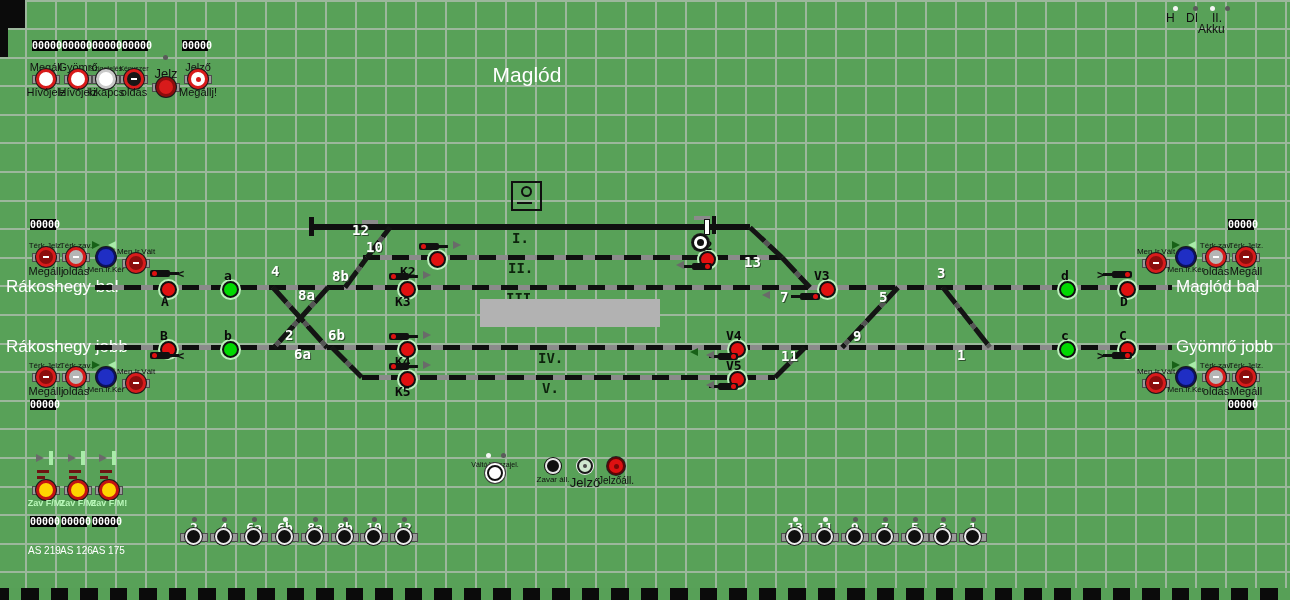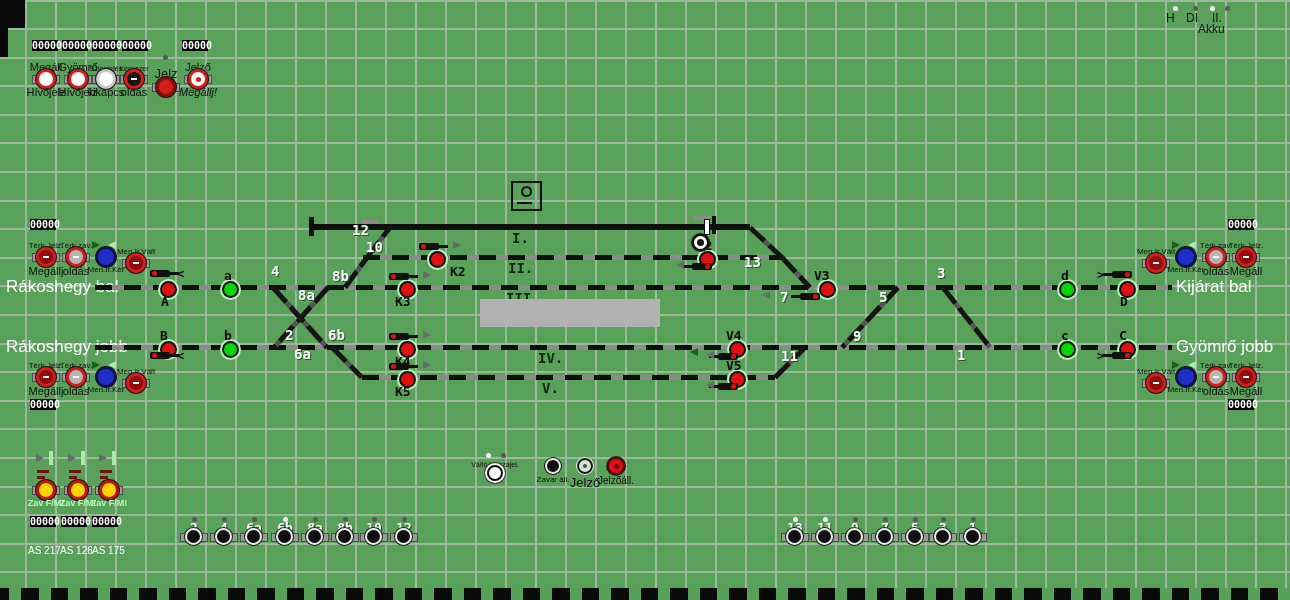--- a/index.html
+++ b/index.html
@@ -73,23 +73,24 @@
   .bld .c{position:absolute;left:8px;top:3px;width:7px;height:7px;border:2px solid #0f0f0f;border-radius:50%;}
   .bld .l{position:absolute;left:4px;bottom:5px;width:15px;height:2px;background:#0f0f0f;}
   .band{left:0;top:588px;width:1290px;height:12px;
     background:repeating-linear-gradient(90deg,#0b0b0b 0 9px,#57a057 9px 21px,#0b0b0b 21px 29.5px);}
   .cornerb{background:#0b0b0b;}
 </style>
 </head>
 <body>
 
 <div id="diagram">
+  <div class="abs title" style="left:457px;top:63px;">Maglód</div>
   <div class="abs station" style="left:6px;top:277px;">Rákoshegy bal</div>
   <div class="abs station" style="left:6px;top:337px;">Rákoshegy jobb</div>
-  <div class="abs station" style="left:1176px;top:277px;">Kijárat bal</div>
+  <div class="abs station" style="left:1176px;top:277px;">Maglód bal</div>
   <div class="abs station" style="left:1176px;top:337px;">Gyömrő jobb</div>
   <div class="abs cornerb" style="left:0;top:0;width:25px;height:28px;"></div>
   <div class="abs cornerb" style="left:0;top:28px;width:8px;height:29px;"></div>
   <div class="abs band"></div>
 <div class="abs counter" style="left: 32px; top: 40px;">00000</div>
     <div class="abs counter" style="left: 62px; top: 40px;">00000</div>
     <div class="abs counter" style="left: 92px; top: 40px;">00000</div>
     <div class="abs counter" style="left: 122px; top: 40px;">00000</div>
     <div class="abs counter" style="left: 182px; top: 40px;">00000</div>
     <div class="abs counter" style="left: 30px; top: 219px;">00000</div>
@@ -164,21 +165,21 @@
     <div class="abs sig red" style="left: 160px; top: 341px;"></div>
     <div class="abs siglabel" style="left: 160px; top: 328px;">B</div>
     <div class="abs mast" style="left: 150px; top: 352px;">
       <div class="mdot" style="left: 2px;"></div>
       <div class="arm" style="right: -9px;"></div>
     </div>
     <div class="abs glyph" style="left: 177px; top: 349px;">&lt;</div>
     <div class="abs sig green" style="left: 222px; top: 341px;"></div>
     <div class="abs siglabel" style="left: 224px; top: 328px;">b</div>
     <div class="abs sig red" style="left: 429px; top: 251px;"></div>
-    <div class="abs siglabel" style="left: 450px; top: 264px;">K2</div>
+    <div class="abs siglabel" style="left: 400px; top: 264px;">K2</div>
     <div class="abs mast" style="left: 419px; top: 243px;">
       <div class="mdot" style="left: 2px;"></div>
       <div class="arm" style="right: -9px;"></div>
     </div>
     <div class="abs tri r" style="left: 453px; top: 241px;"></div>
     <div class="abs sig red" style="left: 399px; top: 281px;"></div>
     <div class="abs siglabel" style="left: 395px; top: 294px;">K3</div>
     <div class="abs mast" style="left: 389px; top: 273px;">
       <div class="mdot" style="left: 2px;"></div>
       <div class="arm" style="right: -9px;"></div>
@@ -268,21 +269,21 @@
     <div class="abs hl" style="left: 110px; top: 86px;">oldás</div>
     <div class="abs dot unlit" style="left: 163px; top: 55px;"></div>
     <div class="abs hl" style="left: 142px; top: 66px; font-size: 13px;">Jelz</div>
     <div class="abs plate" style="left: 152px; top: 83px;"></div>
     <div class="abs btn b-redsolid" style="left: 156px; top: 77px; width: 14px; height: 14px;"></div>
     <div class="abs hl" style="left: 174px; top: 61px;">Jelző</div>
     <div class="abs plate" style="left: 184px; top: 75px;"></div>
     <div class="abs btn b-jelzo" style="left: 188px; top: 69px; width: 14px; height: 14px;">
       <div class="rdot" style="background: rgb(216, 27, 27);"></div>
     </div>
-    <div class="abs hl" style="left: 174px; top: 86px; font-style: italic;">Megállj!</div>
+    <div class="abs hl" style="left: 174px; top: 86px;">Megállj!</div>
     <div class="abs sl" style="left: 18px; top: 241px;">Térk.Jelz.</div>
     <div class="abs plate" style="left: 32px; top: 253px;"></div>
     <div class="abs btn b-red" style="left: 36px; top: 247px; width: 14px; height: 14px;">
       <div class="dash"></div>
     </div>
     <div class="abs sll" style="left: 18px; top: 265px;">Megállj</div>
     <div class="abs sl" style="left: 48px; top: 241px;">Térk.zav.</div>
     <div class="abs plate" style="left: 62px; top: 253px;"></div>
     <div class="abs btn b-redgray" style="left: 66px; top: 247px; width: 14px; height: 14px;">
       <div class="dash"></div>
@@ -388,21 +389,21 @@
     <div class="abs plate" style="left: 64px; top: 486px;"></div>
     <div class="abs btn b-yellow" style="left: 68px; top: 480px; width: 14px; height: 14px;"></div>
     <div class="abs zavlbl" style="left: 58px; top: 498px;">Zav F/M!</div>
     <div class="abs tri r" style="left: 99px; top: 454px;"></div>
     <div class="abs gbar" style="left: 112px; top: 451px;"></div>
     <div class="abs rbar" style="left: 100px; top: 470px; width: 12px;"></div>
     <div class="abs rbar" style="left: 100px; top: 476px; width: 8px;"></div>
     <div class="abs plate" style="left: 95px; top: 486px;"></div>
     <div class="abs btn b-yellow" style="left: 99px; top: 480px; width: 14px; height: 14px;"></div>
     <div class="abs zavlbl" style="left: 89px; top: 498px;">Zav F/M!</div>
-    <div class="abs aslabel" style="left: 28px; top: 545px;">AS 217</div>
+    <div class="abs aslabel" style="left: 28px; top: 545px;">AS 219</div>
     <div class="abs aslabel" style="left: 60px; top: 545px;">AS 126</div>
     <div class="abs aslabel" style="left: 92px; top: 545px;">AS 175</div>
     <div class="abs dot unlit" style="left: 192px; top: 517px;"></div>
     <div class="abs swlabel" style="left: 186px; top: 520px; width: 16px; text-align: center; font-size: 13px;">2</div>
     <div class="abs plate" style="left: 180px; top: 533px;"></div>
     <div class="abs btn b-sw" style="left: 185px; top: 528px; width: 13px; height: 13px;"></div>
     <div class="abs dot unlit" style="left: 222px; top: 517px;"></div>
     <div class="abs swlabel" style="left: 216px; top: 520px; width: 16px; text-align: center; font-size: 13px;">4</div>
     <div class="abs plate" style="left: 210px; top: 533px;"></div>
     <div class="abs btn b-sw" style="left: 215px; top: 528px; width: 13px; height: 13px;"></div>

